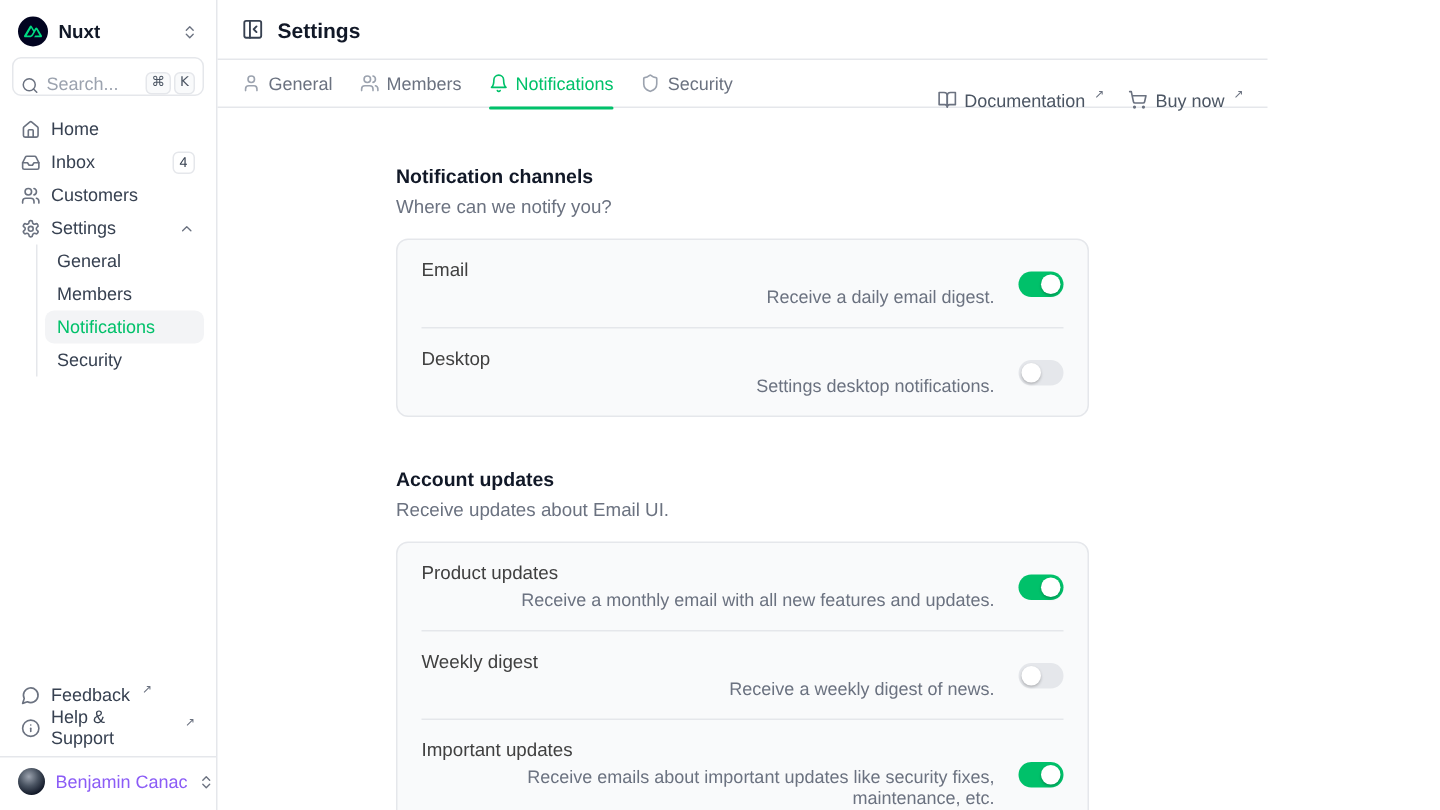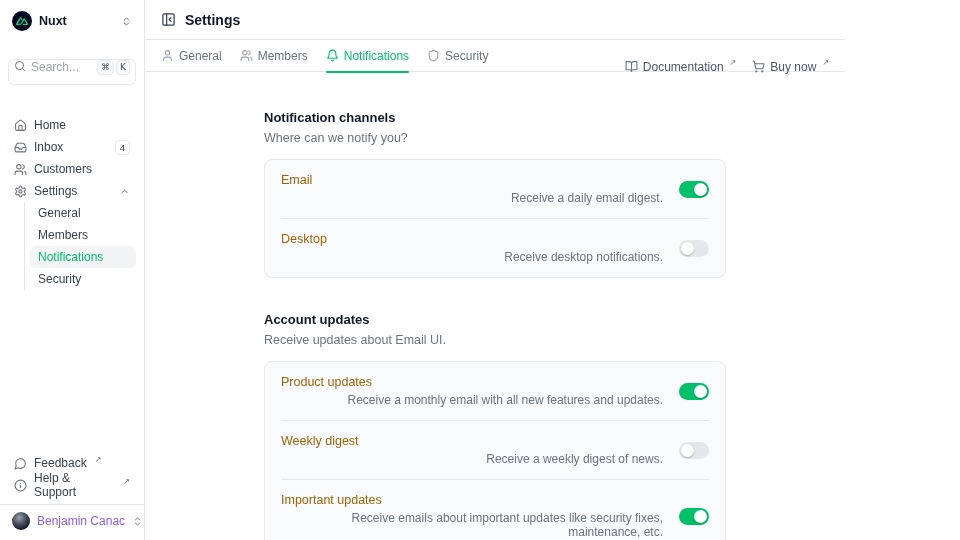--- a/index.html
+++ b/index.html
@@ -8,29 +8,29 @@
   .app { display:flex; width:845px; height:540px; }
 
   
   .sidebar { width:145px; flex:0 0 145px; border-right:1px solid #e5e7eb;
     display:flex; flex-direction:column; padding:8px; background:#fff; }
   .ws-row { display:flex; align-items:center; gap:7px; padding:2px 4px; height:26px; }
   .ws-logo { width:20px; height:20px; border-radius:50%; background:#020420;
     display:flex; align-items:center; justify-content:center; flex:0 0 20px; }
   .ws-name { font-size:12.5px; font-weight:700; color:#111827; }
   .selector-icon { margin-left:auto; color:#6b7280; display:flex; }
-  .search { display:flex; align-items:flex-start; gap:5px; margin-top:25px;
+  .search { display:flex; align-items:flex-end; gap:5px; margin-top:4px;
     border:1px solid #e5e7eb; border-radius:6px; padding:0 5px; height:26px;
     background:#fff; cursor:text; }
   .search-label { font-size:12px; color:#9ca3af; }
   .kbd-group { margin-left:auto; display:flex; gap:2px; }
   .kbd { font-family:"DejaVu Sans", sans-serif; font-size:9px; color:#4b5563;
     border:1px solid #e5e7eb; background:#f9fafb; border-radius:4px;
     padding:1px 3px; line-height:11px; min-width:14px; text-align:center; }
-  .nav { margin-top:29px; display:flex; flex-direction:column; }
+  .nav { margin-top:11px; display:flex; flex-direction:column; }
   .nav-item { display:flex; align-items:center; gap:7px; height:22px;
     padding:0 6px; border-radius:6px; font-size:12px; color:#374151; cursor:pointer; }
   .nav-item .nicon { color:#6b7280; display:flex; }
   .badge { margin-left:auto; font-size:9.5px; color:#374151; border:1px solid #e5e7eb;
     background:#fff; border-radius:4px; padding:0 4px; line-height:13px; }
   .chev-right { margin-left:auto; color:#6b7280; display:flex; }
   .subnav { margin-left:16px; border-left:1px solid #e5e7eb; padding-left:5px;
     display:flex; flex-direction:column; }
   .sub-item { display:flex; align-items:center; height:22px; padding:0 8px;
     border-radius:6px; font-size:12px; color:#374151; cursor:pointer; }
@@ -67,21 +67,21 @@
   .content { flex:1; overflow:hidden; }
   .content-inner { width:462px; margin:0 auto; padding-top:38px; }
   .section + .section { margin-top:34px; }
   .section-title { font-size:13px; font-weight:700; color:#111827; }
   .section-desc { font-size:12.5px; color:#6b7280; margin-top:6px; }
   .card { margin-top:14px; background:#f9fafb; border:1px solid #e5e7eb;
     border-radius:8px; padding:0 16px; }
   .row { display:flex; align-items:center; padding:13px 0; }
   .row + .row { border-top:1px solid #e5e7eb; }
   .row-text { flex:1; padding-right:16px; }
-  .row-title { font-size:12.5px; font-weight:500; color:#a16207; }
+  .row-title { font-size:12.5px; font-weight:500; color:#404040; }
   .row-desc { font-size:12px; color:#6b7280; margin-top:4px;text-align:right; }
   .toggle { width:30px; height:17px; flex:0 0 30px; border:none; border-radius:17px;
     background:#e5e7eb; position:relative; cursor:pointer; }
   .toggle .knob { position:absolute; top:2px; left:2px; width:13px; height:13px;
     border-radius:50%; background:#fff; box-shadow:0 1px 2px rgba(0,0,0,.25); }
   .toggle.on { background:var(--primary); }
   .toggle.on .knob { left:auto; right:2px; }
 
   svg { display:block; }
 </style>
@@ -309,21 +309,21 @@
                 <div class="row-title">Email</div>
                 <div class="row-desc">Receive a daily email digest.</div>
               </div>
               <button class="toggle on">
                   <span class="knob"></span>
                 </button>
             </div>
             <div class="row">
               <div class="row-text">
                 <div class="row-title">Desktop</div>
-                <div class="row-desc">Receive desktop notifications.</div>
+                <div class="row-desc">Settings desktop notifications.</div>
               </div>
               <button class="toggle">
                   <span class="knob"></span>
                 </button>
             </div>
           </div>
         </section>
 
         <section class="section">
           <h2 class="section-title">Account updates</h2>

